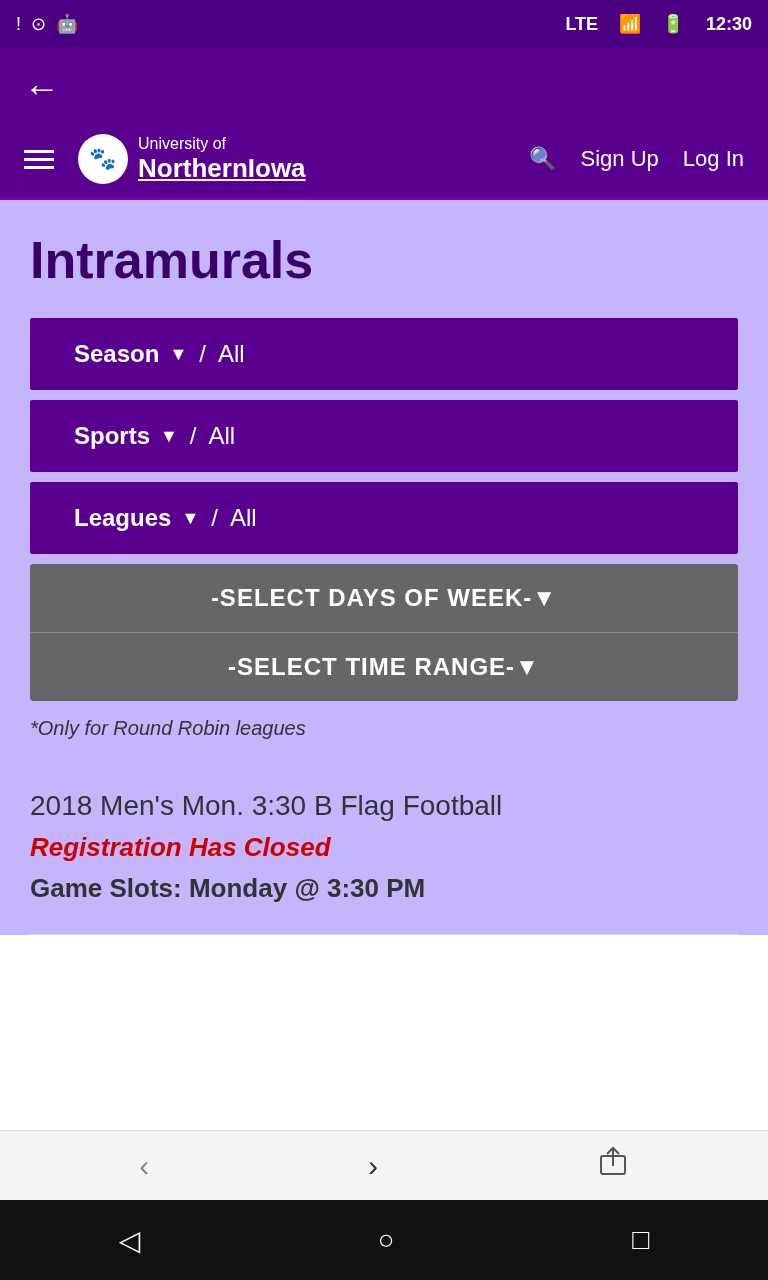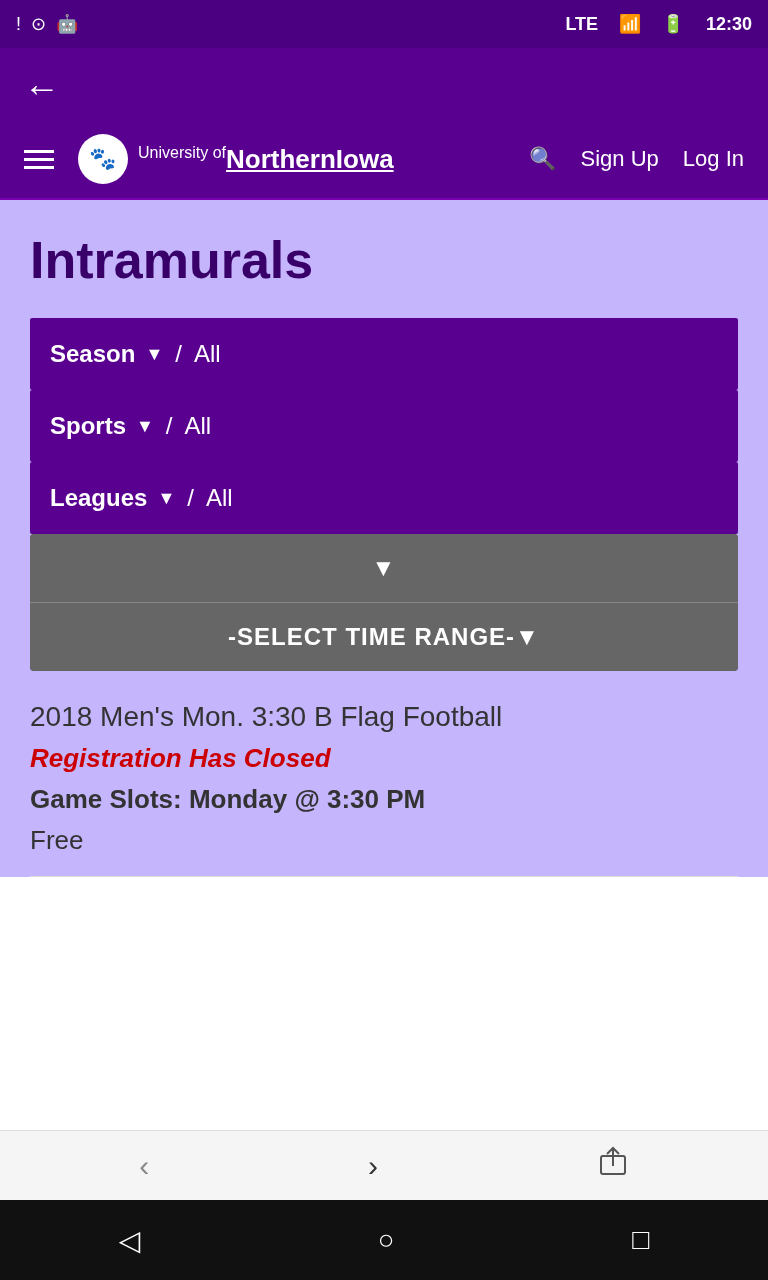--- a/index.html
+++ b/index.html
@@ -39,21 +39,21 @@
       height: 80px;
       display: flex;
       align-items: center;
       justify-content: space-between;
       padding: 0 24px;
       border-bottom: 2px solid #7a00b0;
     }
     .nav-left { display: flex; align-items: center; gap: 24px; }
     .hamburger { display: flex; flex-direction: column; gap: 5px; cursor: pointer; }
     .hamburger span { display: block; width: 30px; height: 3px; background: white; }
-    .logo-container { display: flex; flex-direction: row; align-items: flex-start; }
+    .logo-container { display: flex; flex-direction: column; align-items: flex-start; }
     .logo-text-top { color: white; font-size: 16px; }
     .logo-text-bottom { color: white; font-size: 26px; font-weight: bold; text-decoration: underline; }
     .logo-icon {
       width: 50px; height: 50px;
       background: white;
       border-radius: 50%;
       display: flex; align-items: center; justify-content: center;
       margin-right: 10px;
       font-size: 22px;
     }
@@ -73,23 +73,24 @@
     }
 
     
     .filter-btn {
       display: flex;
       align-items: center;
       width: 100%;
       background: #5a0090;
       color: white;
       border: none;
-      padding: 22px 20px;
+      padding: 22px 44px;
       font-size: 24px;
       cursor: pointer;
+      margin-bottom: 10px;
       text-align: left;
       border-radius: 2px;
     }
     .filter-btn .label { font-weight: bold; }
     .filter-btn .separator { margin: 0 12px; }
     .filter-btn .value { }
     .filter-btn .arrow { margin-left: 10px; font-size: 18px; }
 
     
     .secondary-filters {
@@ -256,34 +257,35 @@
 
   <button class="filter-btn">
     <span class="label">Leagues</span>
     <span class="arrow">▼</span>
     <span class="separator">/</span>
     <span class="value">All</span>
   </button>
 
   <div class="secondary-filters">
     <button class="secondary-btn">
+      <span>-SELECT DAYS OF WEEK-</span>
       <span>▼</span>
     </button>
     <button class="secondary-btn">
       <span>-SELECT TIME RANGE-</span>
       <span>▼</span>
     </button>
   </div>
 
+  <p class="note-text">*Only for Round Robin leagues</p>
 
   <div class="result-card">
     <div class="result-title">2018 Men's Mon. 3:30 B Flag Football</div>
     <div class="result-status">Registration Has Closed</div>
     <div class="result-slots">Game Slots: Monday @ 3:30 PM</div>
-    <div class="result-price">Free</div>
   </div>
 </div>
 
 <div class="browser-nav">
   <button class="browser-nav-btn">‹</button>
   <button class="browser-nav-btn active">›</button>
   <button class="browser-nav-btn active">
     <svg width="32" height="32" viewBox="0 0 32 32" fill="none" xmlns="http://www.w3.org/2000/svg">
       <rect x="4" y="10" width="24" height="18" rx="2" stroke="#555" stroke-width="2" fill="none"></rect>
       <line x1="16" y1="2" x2="16" y2="20" stroke="#555" stroke-width="2"></line>

